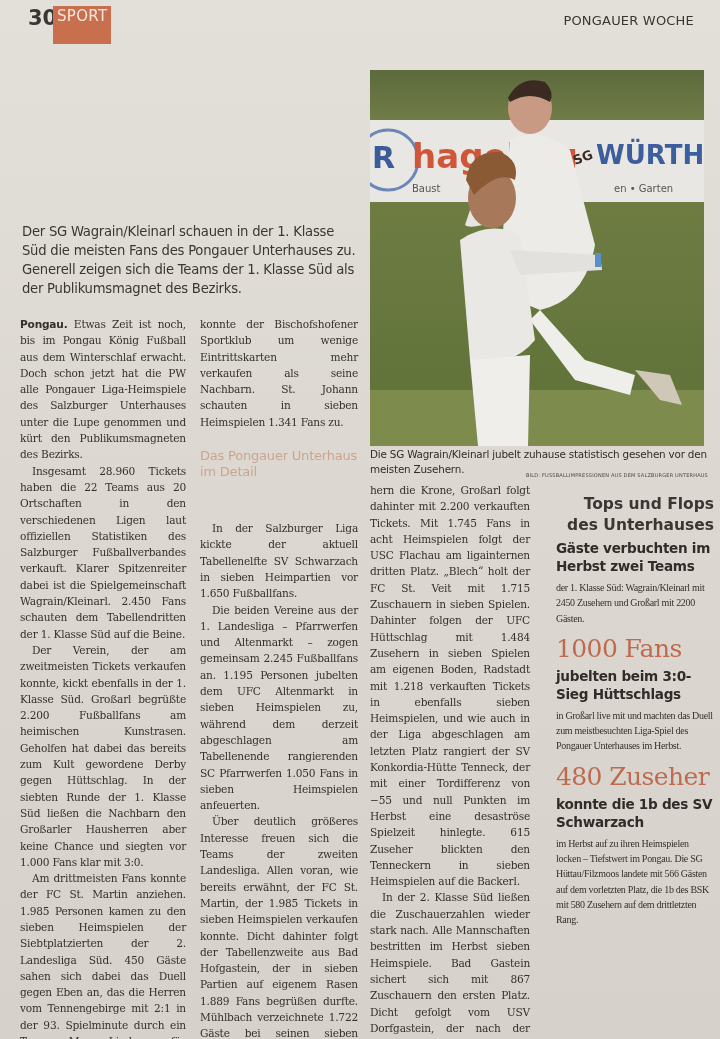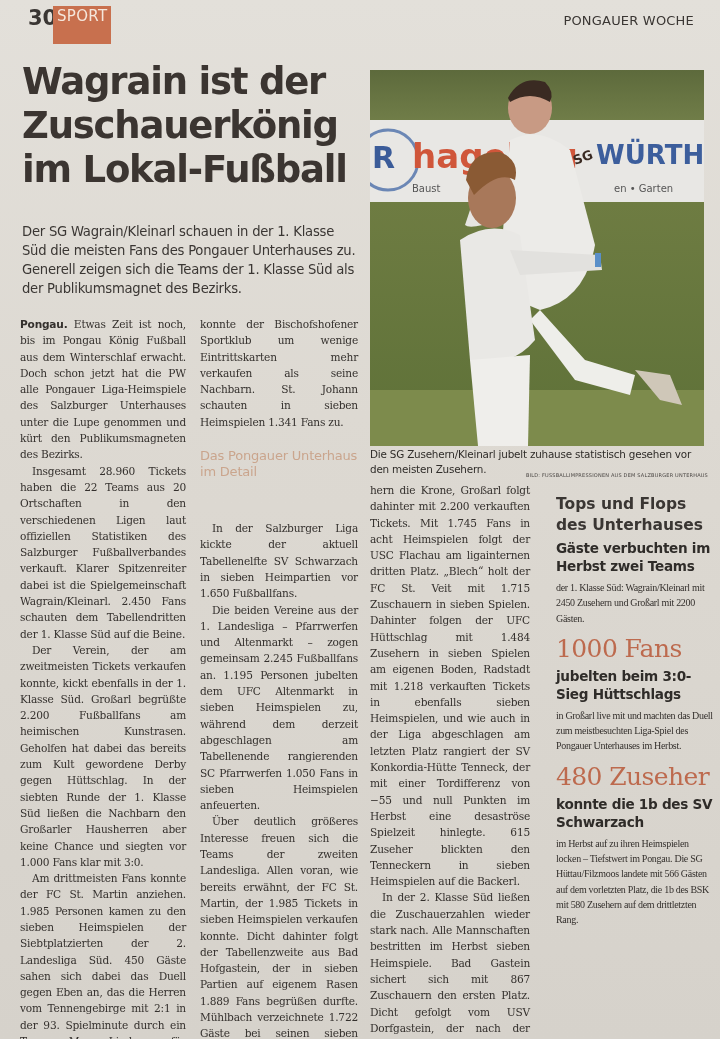--- a/index.html
+++ b/index.html
@@ -57,21 +57,21 @@
     overflow: hidden; background: #6f7a45;
   }
   .caption {
     position: absolute; left: 370px; top: 447px; width: 338px;
     font-family: "DejaVu Sans", sans-serif; font-size: 10.4px; line-height: 14.5px; color: #2f2c29;
     letter-spacing: -0.2px;
   }
   .credit { font-size: 5px; letter-spacing: 0.2px; color: #4a4643; float: right; margin-top: 6px; }
   .sidebar { position: absolute; left: 556px; top: 494px; width: 158px; }
   .sb-title {
-    font-family: "DejaVu Sans", sans-serif; font-weight: bold; font-size: 15.5px; line-height: 21px; color: #3a3633;
+    font-family: "DejaVu Sans", sans-serif; font-weight: bold; font-size: 15.5px; line-height: 21px; color: #3a3633; text-align: right;
   }
   .sb-big {
     font-family: "DejaVu Serif", serif; font-size: 25px; line-height: 30px; color: #bd6a4e; margin-top: 8px;
     letter-spacing: -0.6px;
   }
   .sb-head {
     font-family: "DejaVu Sans", sans-serif; font-weight: bold; font-size: 13.6px; line-height: 18px; color: #2f2c29; margin-top: 3px;
     letter-spacing: -0.3px;
   }
   .sb-text {
@@ -83,21 +83,20 @@
 <body>
 
 <div class="page">
 
   <div class="header">
     <span class="page-num">30</span>
     <span class="section-tag">SPORT</span>
     <span class="paper-name">PONGAUER WOCHE</span>
   </div>
 
-  <h1 class="headline" style="margin:0;">Wagrain ist der Zuschauerkönig im Lokal-Fußball</h1>
 
   <div class="lead">Der SG Wagrain/Kleinarl schauen in der 1. Klasse Süd die meisten Fans des Pongauer Unterhauses zu. Generell zeigen sich die Teams der 1. Klasse Süd als der Publikumsmagnet des Bezirks.</div>
 
   <div class="col col1">
     <p class="first"><span class="dateline">Pongau.</span> <span>Etwas Zeit ist noch, bis im Pongau König Fußball aus dem Winterschlaf erwacht. Doch schon jetzt hat die PW alle Pongauer Liga-Heimspiele des Salzburger Unterhauses unter die Lupe genommen und kürt den Publikumsmagneten des Bezirks.</span></p>
     <p>Insgesamt 28.960 Tickets haben die 22 Teams aus 20 Ortschaften in den verschiedenen Ligen laut offiziellen Statistiken des Salzburger Fußballverbandes verkauft. Klarer Spitzenreiter dabei ist die Spielgemeinschaft Wagrain/Kleinarl. 2.450 Fans schauten dem Tabellendritten der 1. Klasse Süd auf die Beine.</p>
     <p>Der Verein, der am zweitmeisten Tickets verkaufen konnte, kickt ebenfalls in der 1. Klasse Süd. Großarl begrüßte 2.200 Fußballfans am heimischen Kunstrasen. Geholfen hat dabei das bereits zum Kult gewordene Derby gegen Hüttschlag. In der siebten Runde der 1. Klasse Süd ließen die Nachbarn den Großarler Hausherren aber keine Chance und siegten vor 1.000 Fans klar mit 3:0.</p>
     <p>Am drittmeisten Fans konnte der FC St. Martin anziehen. 1.985 Personen kamen zu den sieben Heimspielen der Siebtplatzierten der 2. Landesliga Süd. 450 Gäste sahen sich dabei das Duell gegen Eben an, das die Herren vom Tennengebirge mit 2:1 in der 93. Spielminute durch ein Tor von Marco Lindmoser für sich entscheiden konnten.</p>
 
   </div>
@@ -145,21 +144,21 @@
       <ellipse cx="122" cy="128" rx="24" ry="30" fill="#a8785a"></ellipse>
       <path d="M96 110 Q100 80 130 82 Q150 90 145 110 Q128 100 104 125 Z" fill="#8a5a34"></path>
       <path d="M90 170 Q120 150 150 165 L165 270 Q140 300 100 290 Z" fill="#e9e8e5"></path>
       <path d="M140 180 L230 185 L232 200 L150 205 Z" fill="#e2e1de"></path>
       <rect x="225" y="183" width="6" height="14" fill="#5a8fc8"></rect>
       <path d="M100 290 L160 285 L158 376 L108 376 Z" fill="#efeeeb"></path>
     </svg>
   </div>
 
   <div class="caption">
-    <span>Die SG Zusehern/Kleinarl jubelt zuhause statistisch gesehen vor den meisten Zusehern.</span>
+    <span>Die SG Wagrain/Kleinarl jubelt zuhause statistisch gesehen vor den meisten Zusehern.</span>
     <span class="credit">BILD: FUSSBALLIMPRESSIONEN AUS DEM SALZBURGER UNTERHAUS</span>
   </div>
 
   <div class="col col3">
     <p class="first" id="p-cont-c3">hern die Krone, Großarl folgt dahinter mit 2.200 verkauften Tickets. Mit 1.745 Fans in acht Heimspielen folgt der USC Flachau am ligainternen dritten Platz. „Blech“ holt der FC St. Veit mit 1.715 Zuschauern in sieben Spielen. Dahinter folgen der UFC Hüttschlag mit 1.484 Zusehern in sieben Spielen am eigenen Boden, Radstadt mit 1.218 verkauften Tickets in ebenfalls sieben Heimspielen, und wie auch in der Liga abgeschlagen am letzten Platz rangiert der SV Konkordia-Hütte Tenneck, der mit einer Tordifferenz von −55 und null Punkten im Herbst eine desaströse Spielzeit hinlegte. 615 Zuseher blickten den Tenneckern in sieben Heimspielen auf die Backerl.</p>
     <p><span>In der 2. Klasse Süd ließen die Zuschauerzahlen wieder stark nach. Alle Mannschaften bestritten im Herbst sieben Heimspiele. Bad Gastein sichert sich mit 867 Zuschauern den ersten Platz. Dicht gefolgt vom USV Dorfgastein, der nach der offiziellen SFV-Statistik 774 Fans zu verbuchen hatte. Danach folgen mit 580 Zusehern die 1b des SK Bischofshofen, mit 566 Gästen die SG Hüttau/Filzmoos und mit 480 Zuschauern die 1b des SV Schwarzach.</span> </p>
   </div>
 
   <div class="sidebar">
     <div class="sb-title">Tops und Flops des Unterhauses</div>

